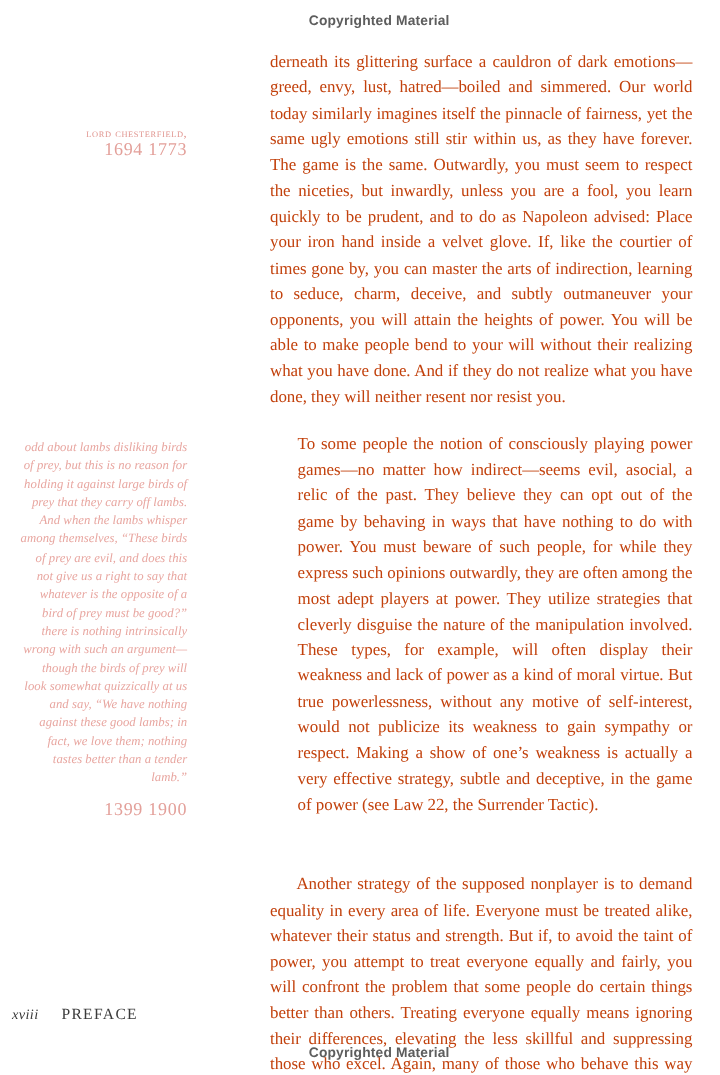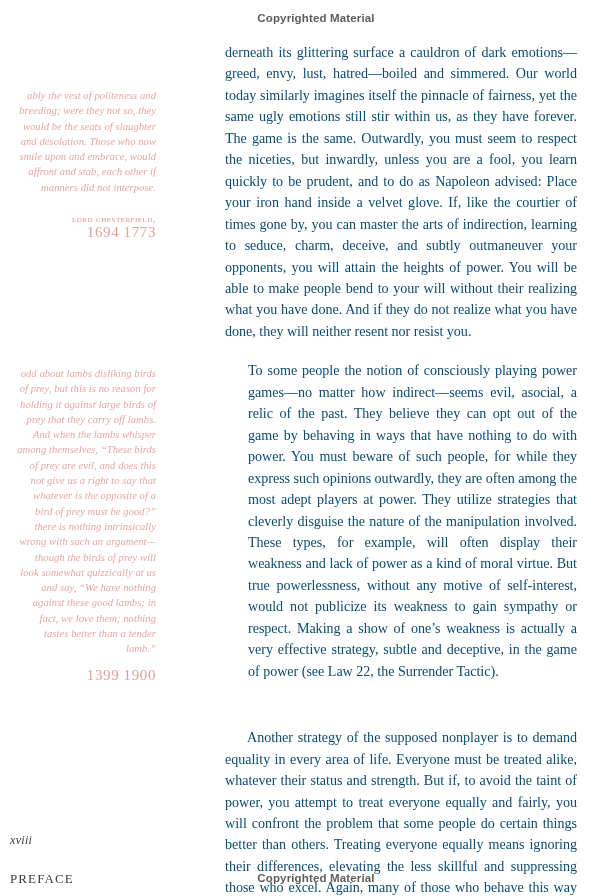--- a/index.html
+++ b/index.html
@@ -92,21 +92,21 @@
     top: 42px;
     width: 352px;
   }
   .body-par {
     margin: 0 0 0 0;
     text-align: justify;
     text-justify: inter-word;
     font-size: 14.1px;
     line-height: 21.45px;
     letter-spacing: -0.03px;
-    color: #0c4a6e;
+    color: #c2410c;
     hyphens: manual;
   }
   .body-par.indent {
     text-indent: 22px;
     margin-top: 45px;
   }
   .body-par.gap {
     margin-top: 18px;
     margin-left: 23px;
   }
@@ -114,21 +114,20 @@
   
   .footer {
     position: absolute;
     left: 10px;
     top: 833px;
     width: 300px;
     display: flex;
     align-items: baseline;
     gap: 19px;
     color: #3b3b3b;
-    flex-direction: column;
   }
   .folio {
     font-style: italic;
     font-size: 12px;
     letter-spacing: 0.3px;
   }
   .running-head {
     font-variant: small-caps;
     text-transform: lowercase;
     font-size: 18px;
@@ -138,21 +137,20 @@
 </head>
 <body>
 
 <div class="page">
 
   <div id="banner-top" class="copyright-banner">Copyrighted Material</div>
 
   <div class="margin-col">
 
     <div id="margin-note-1" class="margin-note">
-      <span>ably the vest of politeness and breeding; were they not so, they would be the seats of slaughter and desolation. Those who now smile upon and embrace, would affront and stab, each other if manners did not interpose.</span>
       <span class="margin-attr">LORD CHESTERFIELD,</span>
       <span class="margin-attr-dates">1694 1773</span>
     </div>
 
     <div id="margin-note-2" class="margin-note">
       <span>odd about lambs disliking birds of prey, but this is no reason for holding it against large birds of prey that they carry off lambs. And when the lambs whisper among themselves, “These birds of prey are evil, and does this not give us a right to say that whatever is the opposite of a bird of prey must be good?” there is nothing intrinsically wrong with such an argument—though the birds of prey will look somewhat quizzically at us and say, “We have nothing against these good lambs; in fact, we love them; nothing tastes better than a tender lamb.”</span>
       <span class="margin-attr-dates">1399 1900</span>
     </div>
 
   </div>

